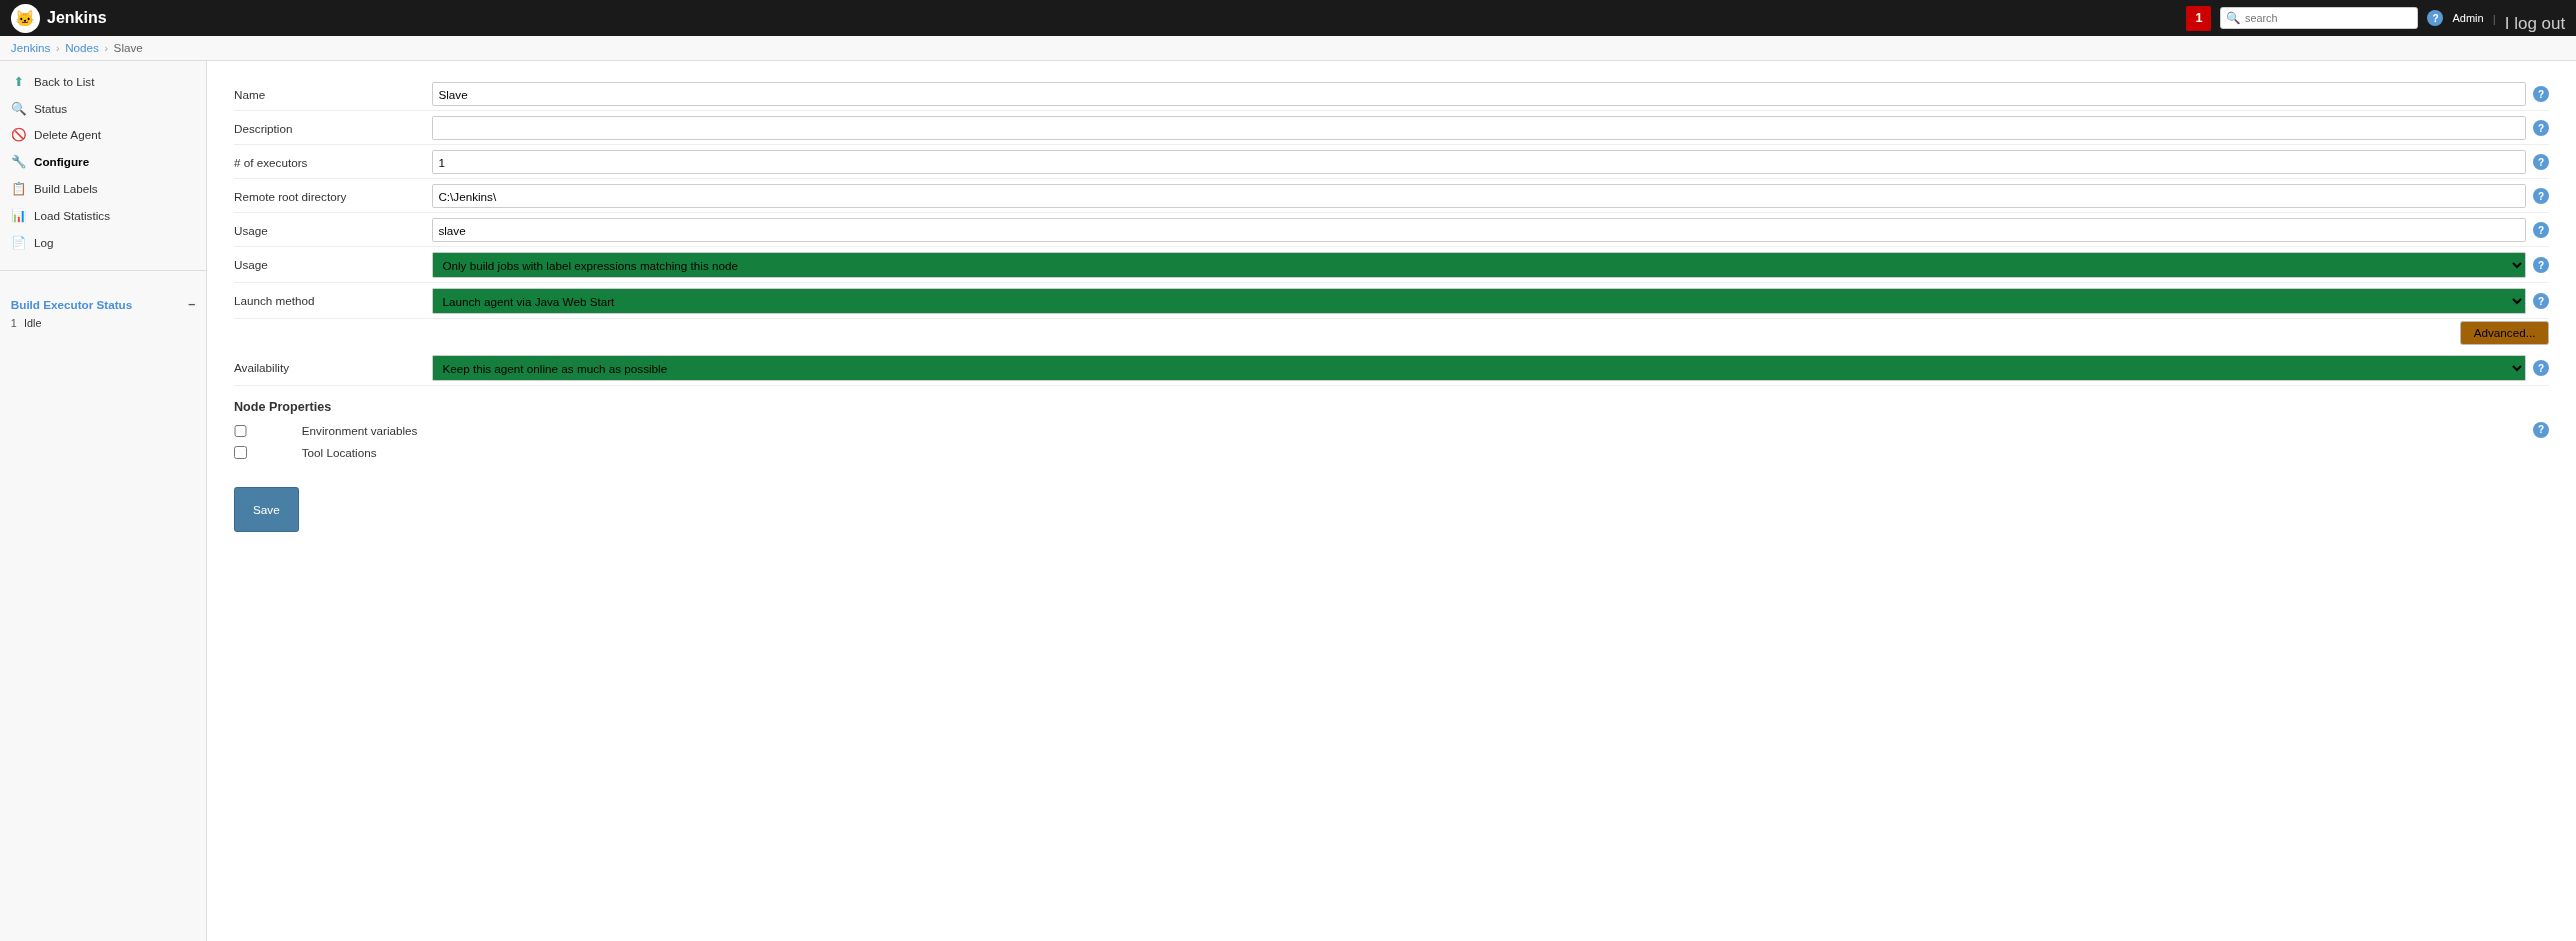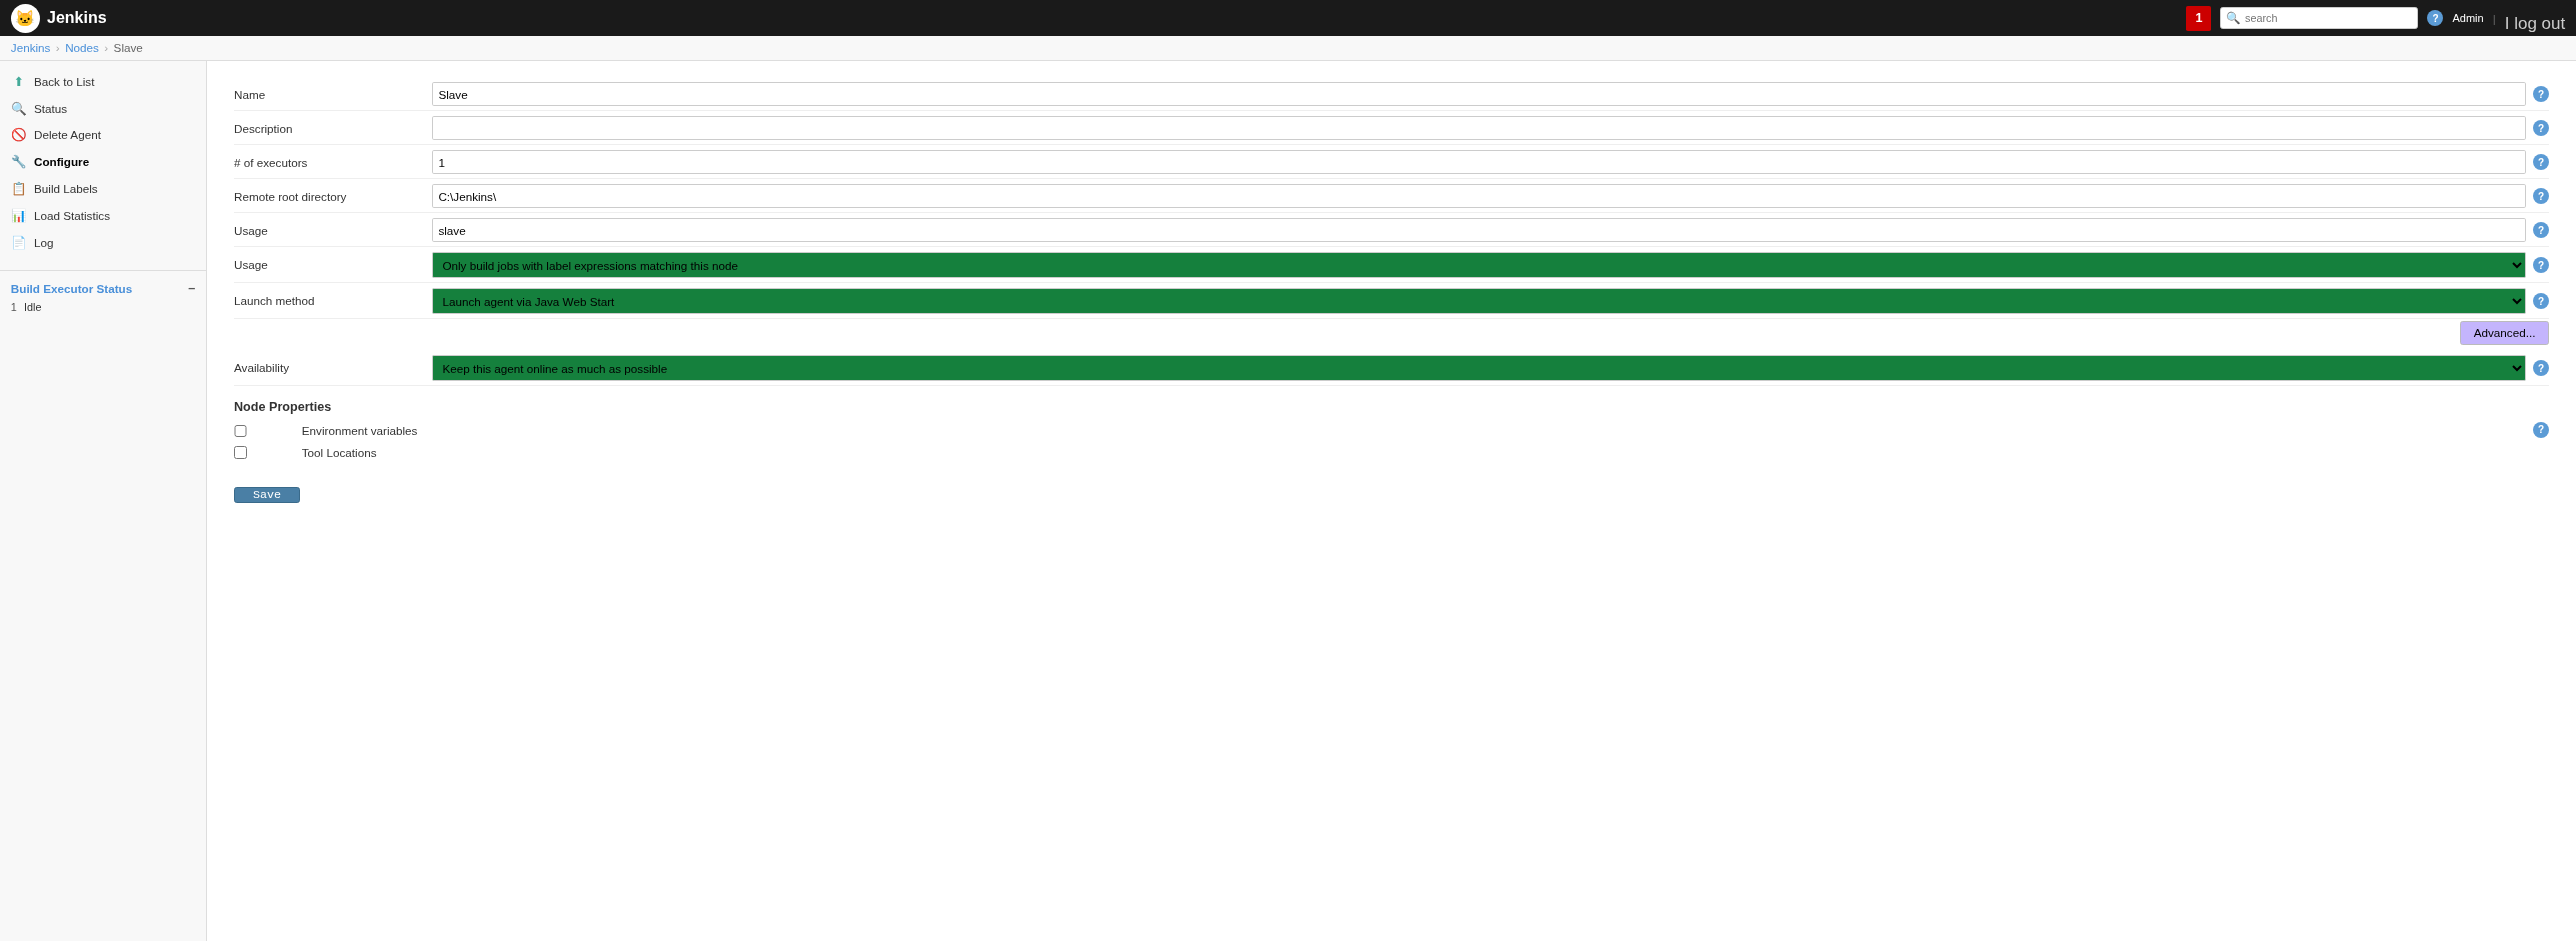--- a/index.html
+++ b/index.html
@@ -144,20 +144,21 @@
     #build-executor {
       margin-top: 14.4px;
       border-top: 0.9px solid #ddd;
       padding: 7.2px 0;
     }
     #build-executor-header {
       display: flex;
       align-items: center;
       justify-content: space-between;
       padding: 3.6px 10.8px;
+      margin-top: 16px;
     }
     #build-executor-title {
       font-weight: bold;
       font-size: 11.7px;
       color: #4a90d9;
       text-decoration: none;
       cursor: pointer;
     }
     #build-executor-minimize {
       color: #555;
@@ -236,21 +237,21 @@
     }
 
     
     #advanced-btn-row {
       display: flex;
       justify-content: flex-end;
       margin-bottom: 7.2px;
     }
     .btn-advanced {
       padding: 4.5px 12.6px;
-      background: #c4b5fd;
+      background: #a16207;
       border: 0.9px solid #bbb;
       border-radius: 2.7px;
       font-size: 11.7px;
       cursor: pointer;
     }
 
     
     #node-properties {
       margin-top: 14.4px;
     }
@@ -273,28 +274,27 @@
     .checkbox-row label { font-size: 11.7px; cursor: pointer; padding-left: 48px; }
     .checkboxes-list {
       flex: 1;
     }
 
     
     #save-btn {
       margin-top: 21.6px;
     }
     .btn-save {
-      padding: 0 18px;
+      padding: 15px 18px;
       background: #4a7fa5;
       color: #fff;
       border: 0.9px solid #3a6a8a;
       border-radius: 2.7px;
       font-size: 11.7px;
       cursor: pointer;
-      font-family: Liberation Mono, monospace;
     }
   </style>
 </head>
 <body>
 
 <div id="header">
   <div id="header-left">
     <div id="jenkins-logo">🐱</div>
     <span id="jenkins-title">Jenkins</span>
   </div>

